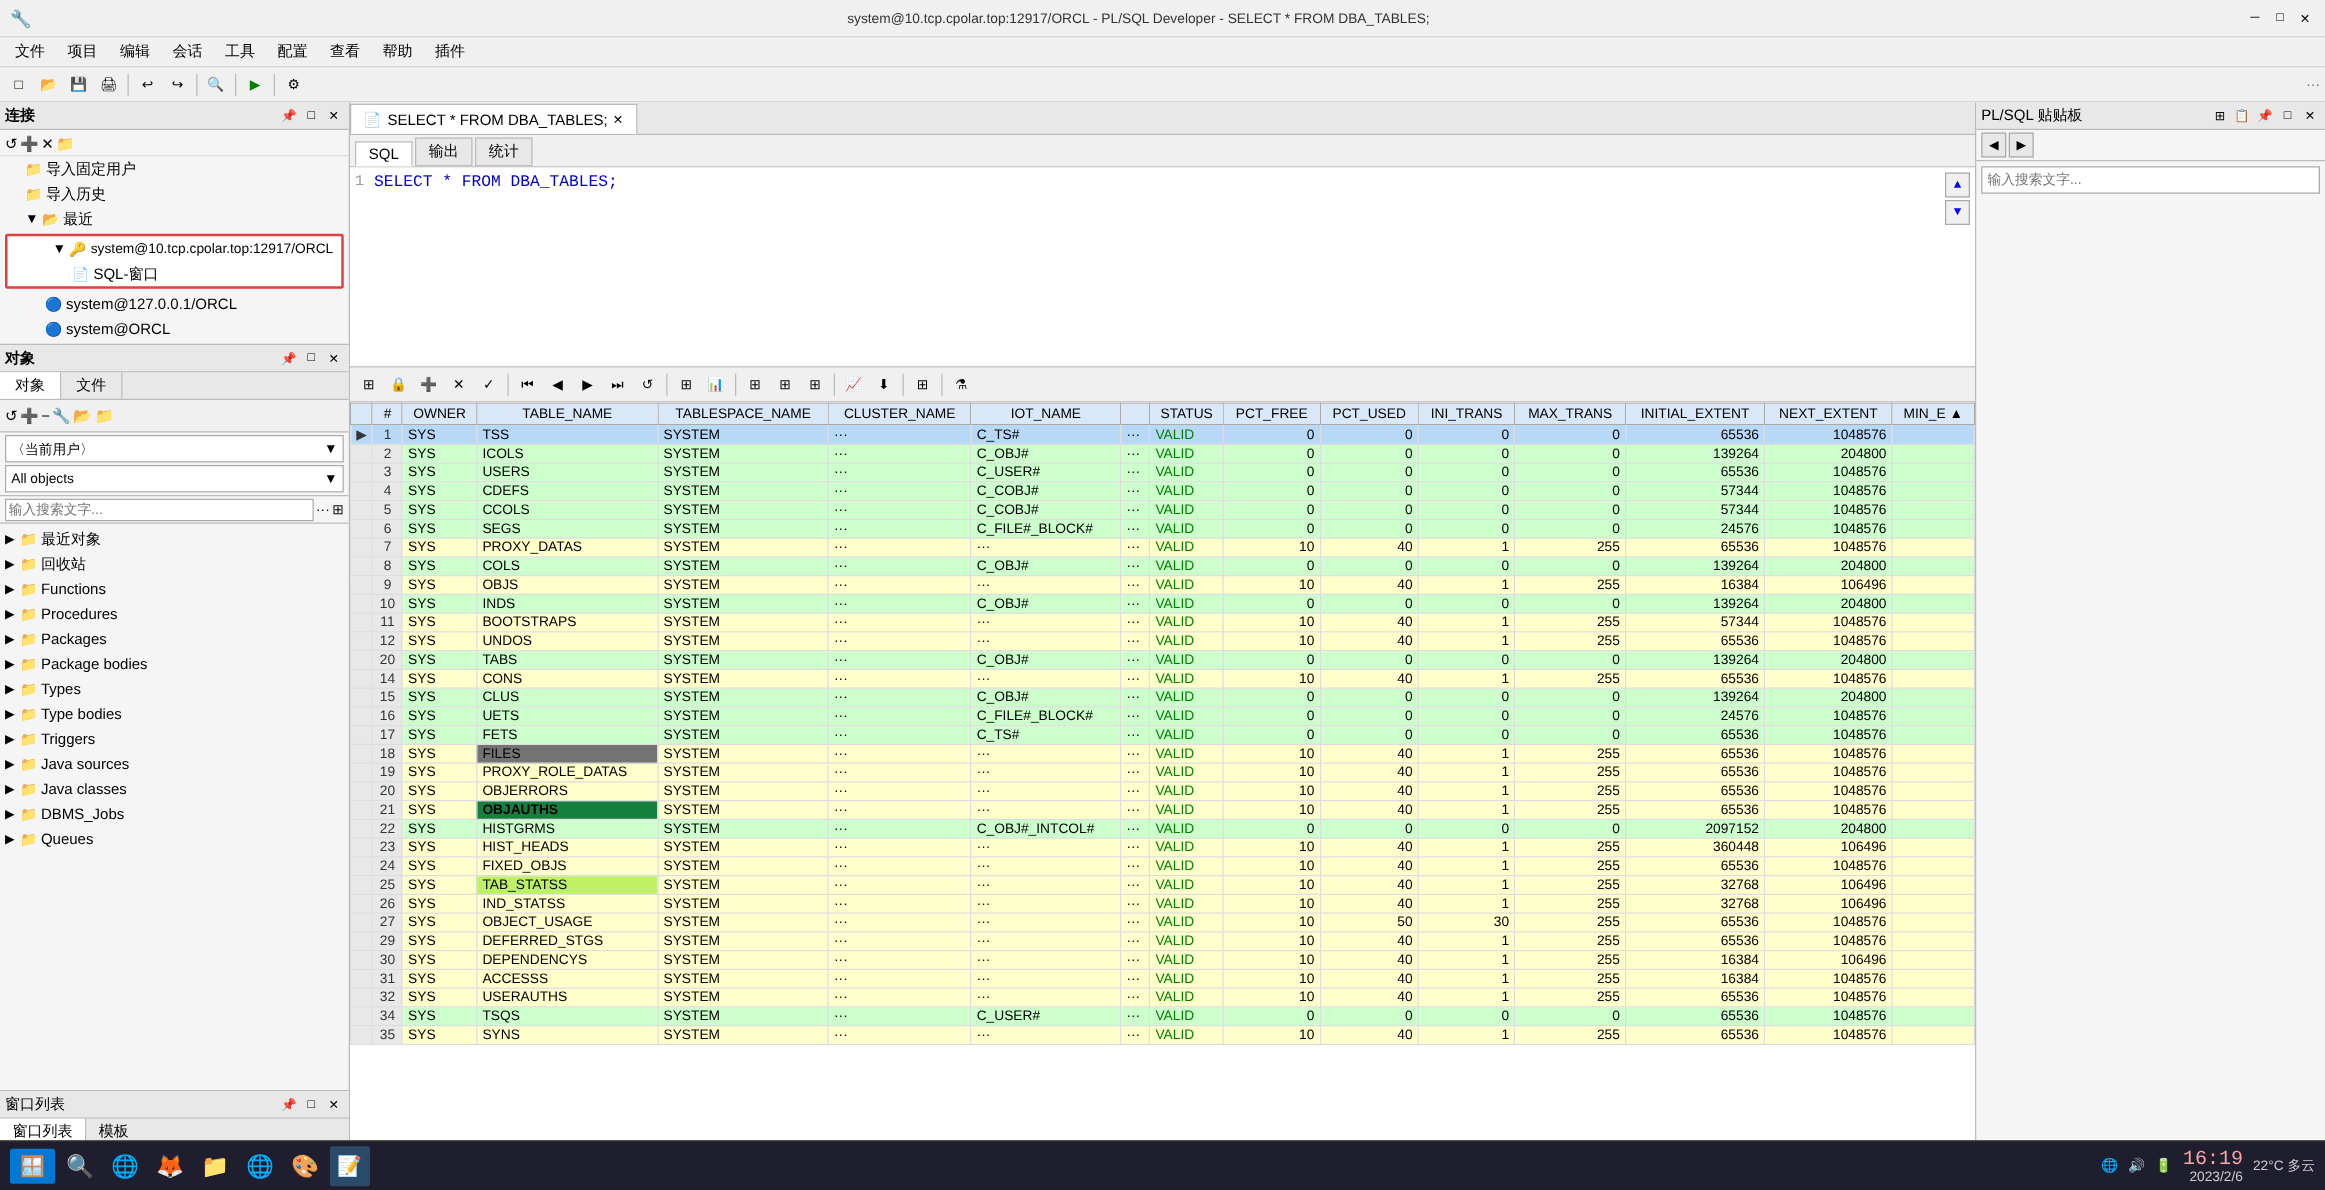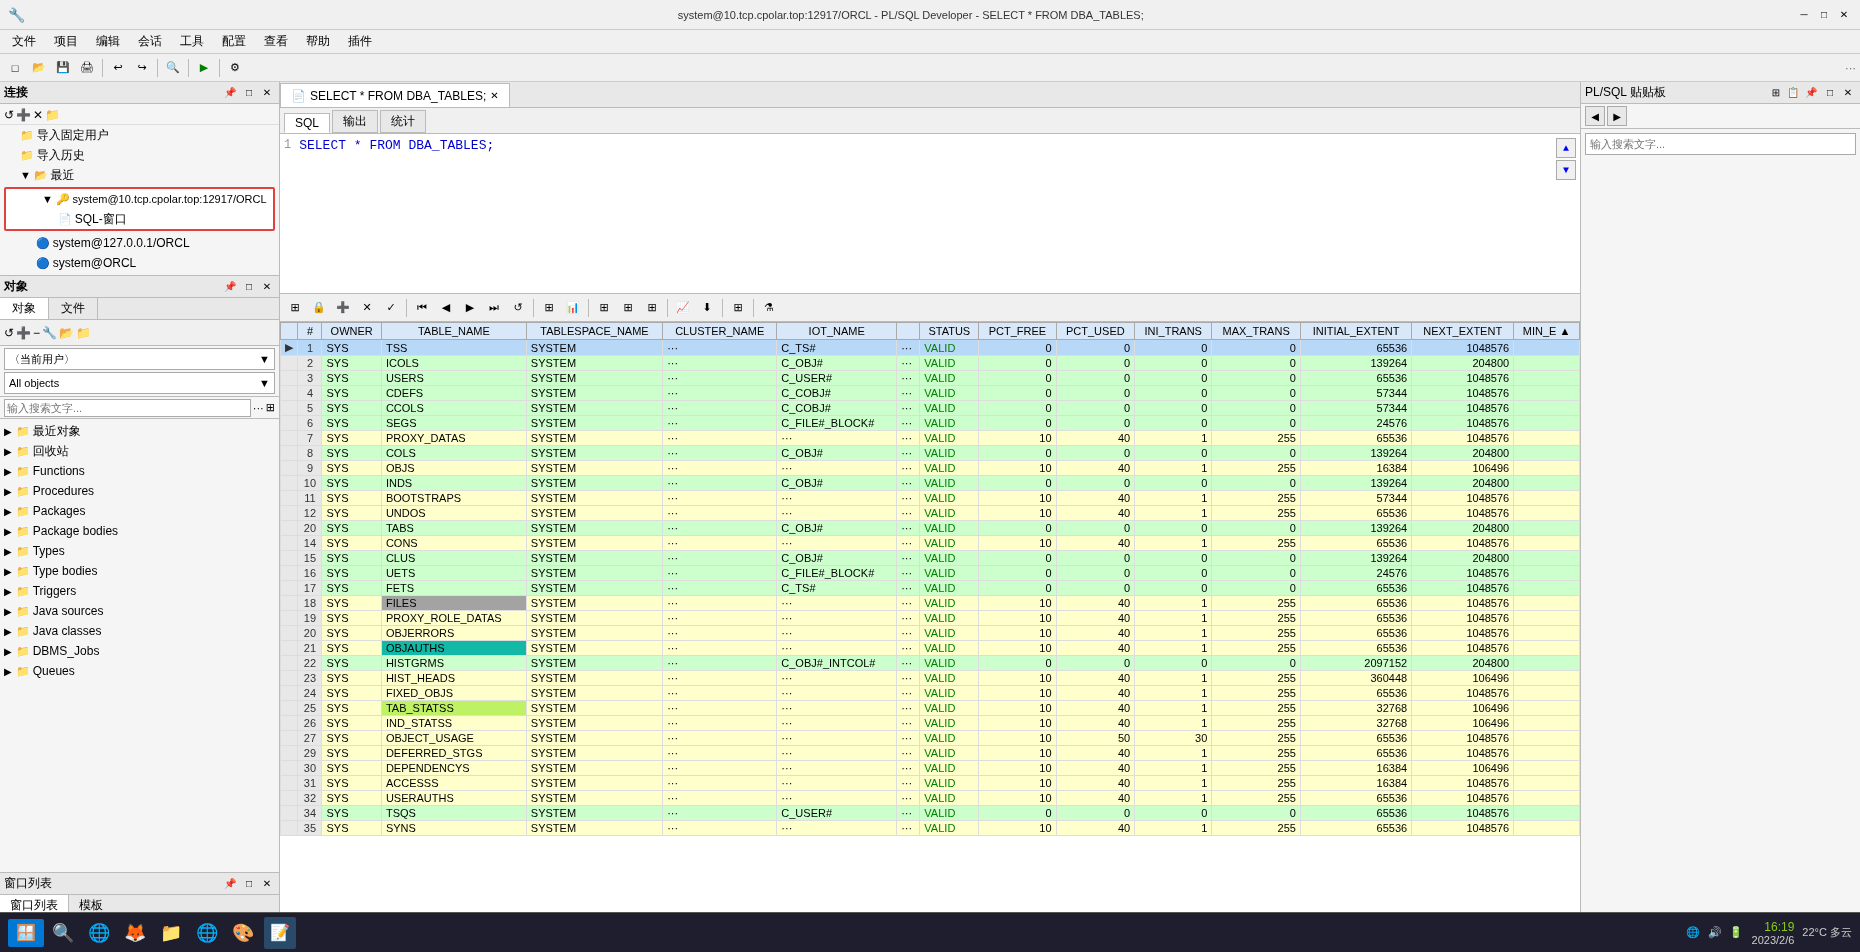--- a/index.html
+++ b/index.html
@@ -724,21 +724,21 @@
       <td style="background-color:#ccffcc;;text-align:right;">0</td>
       <td style="background-color:#ccffcc;;text-align:right;">0</td>
       <td style="background-color:#ccffcc;;text-align:right;">65536</td>
       <td style="background-color:#ccffcc;;text-align:right;">1048576</td>
       <td style="background-color:#ccffcc;;text-align:right;"></td>
     </tr>
             <tr>
       <td class="row-num" style="width:16px;"></td>
       <td class="row-num">18</td>
       <td style="background-color:#ffffcc;">SYS</td>
-      <td style="background-color:#a3a3a3;">FILES</td>
+      <td style="background-color:#737373;">FILES</td>
       <td style="background-color:#ffffcc;">SYSTEM</td>
       <td style="background-color:#ffffcc;">···</td>
       <td style="background-color:#ffffcc;">···</td>
       <td style="background-color:#ffffcc;">···</td>
       <td style="background-color:#ffffcc;;color:green;">VALID</td>
       <td style="background-color:#ffffcc;;text-align:right;">10</td>
       <td style="background-color:#ffffcc;;text-align:right;">40</td>
       <td style="background-color:#ffffcc;;text-align:right;">1</td>
       <td style="background-color:#ffffcc;;text-align:right;">255</td>
       <td style="background-color:#ffffcc;;text-align:right;">65536</td>
@@ -778,21 +778,21 @@
       <td style="background-color:#ffffcc;;text-align:right;">1</td>
       <td style="background-color:#ffffcc;;text-align:right;">255</td>
       <td style="background-color:#ffffcc;;text-align:right;">65536</td>
       <td style="background-color:#ffffcc;;text-align:right;">1048576</td>
       <td style="background-color:#ffffcc;;text-align:right;"></td>
     </tr>
             <tr>
       <td class="row-num" style="width:16px;"></td>
       <td class="row-num">21</td>
       <td style="background-color:#ffffcc;">SYS</td>
-      <td style="background-color:#14b8a6;">OBJAUTHS</td>
+      <td style="background-color:#15803d;font-weight:bold;">OBJAUTHS</td>
       <td style="background-color:#ffffcc;">SYSTEM</td>
       <td style="background-color:#ffffcc;">···</td>
       <td style="background-color:#ffffcc;">···</td>
       <td style="background-color:#ffffcc;">···</td>
       <td style="background-color:#ffffcc;;color:green;">VALID</td>
       <td style="background-color:#ffffcc;;text-align:right;">10</td>
       <td style="background-color:#ffffcc;;text-align:right;">40</td>
       <td style="background-color:#ffffcc;;text-align:right;">1</td>
       <td style="background-color:#ffffcc;;text-align:right;">255</td>
       <td style="background-color:#ffffcc;;text-align:right;">65536</td>
@@ -1071,18 +1071,18 @@
     </div>
   <div class="task-icon" style="background:#2a4a6a;border-radius:2px;padding:0 4px;">
       <span style="font-size:16px;">📝</span>
     </div>
   <div style="flex:1;"></div>
   <div id="taskbar-right" style="display:flex;align-items:center;gap:8px;color:#ccc;font-size:11px;">
     <span>🌐</span>
     <span>🔊</span>
     <span>🔋</span>
     <div style="display:flex;flex-direction:column;align-items:flex-end;">
-      <span style="color:#84cc16;font-size:12px;">16:19</span>
+      <span style="color:#fca5a5;font-size:16px;font-family:Liberation Mono, monospace;">16:19</span>
       <span style="color:#ccc;font-size:11px;">2023/2/6</span>
     </div>
     <span style="color:#ccc;font-size:11px;">22°C 多云</span>
   </div>
 </div>
 
 </body></html>

